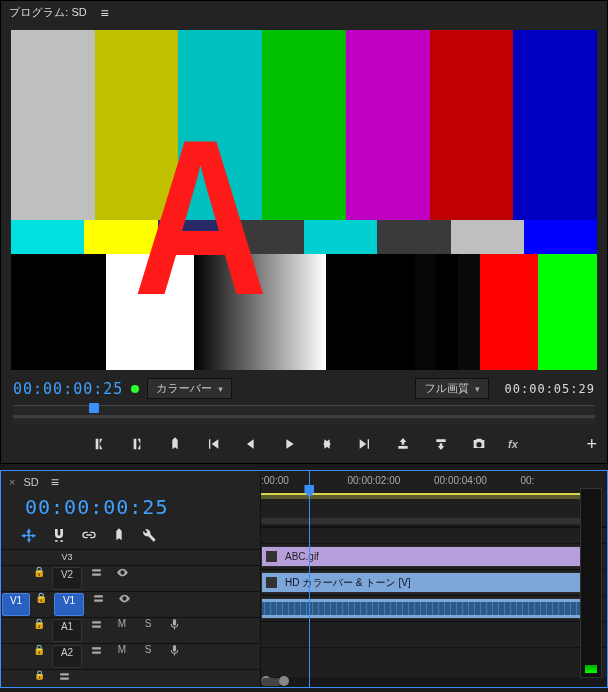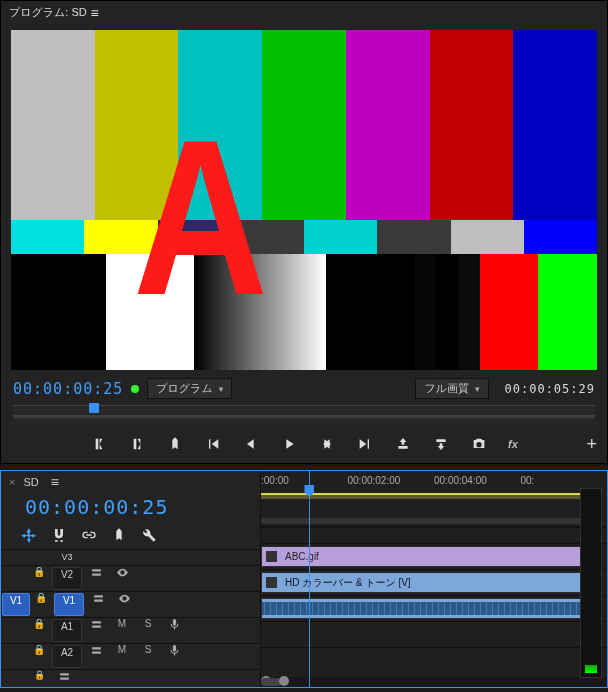--- a/index.html
+++ b/index.html
@@ -1,20 +1,20 @@
 <!DOCTYPE html>
 <html><head>
 <meta charset="utf-8">
 <style>
 * { margin: 0; padding: 0; box-sizing: border-box; font-family: "Hiragino Kaku Gothic Pro", "Yu Gothic", sans-serif; }
 body { background: #1a1a1a; color: #ccc; width: 608px; height: 692px; overflow: hidden; font-size: 11px; }
 
 
 .program-panel { background: #232323; border: 1px solid #000; }
-.program-header { display: flex; align-items: center; gap: 0; padding: 4px 8px; font-size: 11px; color: #ddd; }
+.program-header { display: flex; align-items: center; gap: 10px; padding: 4px 8px; font-size: 11px; color: #ddd; }
 .hamburger { width: 16px; text-align: center; cursor: pointer; font-size: 14px; line-height: 1; }
 
 .monitor-frame { margin: 6px 10px 4px 10px; height: 340px; background: #000; position: relative; }
 .colorbars { position: absolute; left: 0; top: 0; right: 0; bottom: 0; }
 
 .row1 { display: flex; height: 56%; }
 .row1 > div { flex: 1; }
 .row2 { display: flex; height: 10%; }
 .row2 > div { flex: 1; }
 .row3 { display: flex; height: 34%; }
@@ -134,21 +134,21 @@
         <div style="flex:.8;background:#00ff00"></div>
       </div>
     </div>
     <div class="letter-A">A</div>
   </div>
 
   <div class="time-row">
     <span class="tc-current">00:00:00:25</span>
     <span class="green-dot"></span>
     <div class="dropdown">
-      <span>プログラム</span>
+      <span>カラーバー</span>
       <span class="chev">▾</span>
     </div>
     <span class="spacer"></span>
     <div class="dropdown">
       <span>フル画質</span>
       <span class="chev">▾</span>
     </div>
     <span class="wrench">
       <svg viewBox="0 0 24 24">
           <path fill="#ccc" d="M22 19l-8-8c.6-2 .1-4.3-1.5-5.9C10.6 3.2 8 2.8 6 3.7l3.6 3.6-2.3 2.3L3.7 6C2.8 8 3.2 10.6 5.1 12.5c1.6 1.6 3.9 2.1 5.9 1.5l8 8 3-3z"></path>

